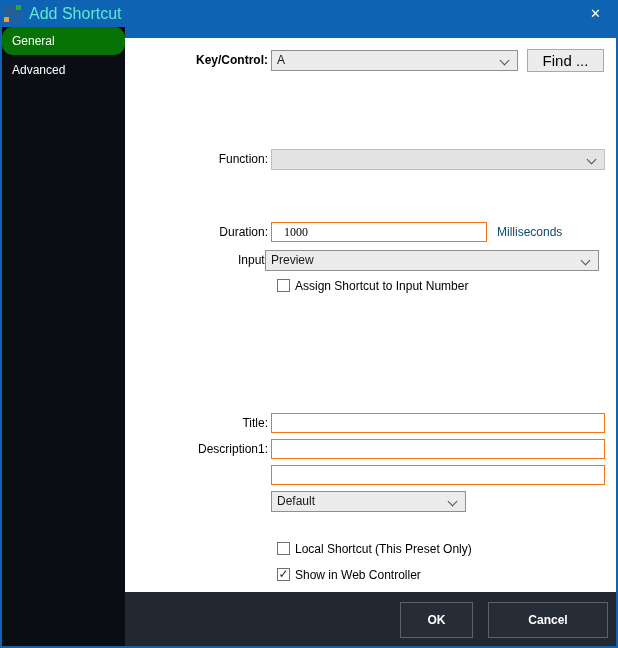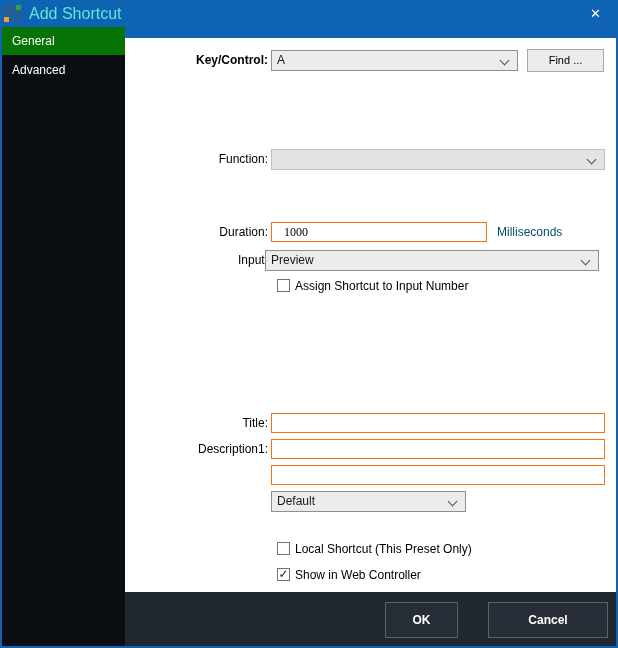--- a/index.html
+++ b/index.html
@@ -14,38 +14,38 @@
     display:grid; grid-template-columns:repeat(3,5px); grid-template-rows:repeat(3,5px); gap:1px; }
   .app-icon span { width:5px; height:5px; background:#2b5d91; }
   .app-icon span.g { background:#35a13c; }
   .app-icon span.o { background:#efa02f; }
   .title-text { position:absolute; left:29px; top:0; line-height:27px; color:#5eead4; font-size:16px; }
   .close-btn { position:absolute; right:0; top:0; width:45px; height:27px; color:#fff;
     font-size:13px; text-align:center; line-height:27px; cursor:default; }
   
   .sidebar { position:absolute; left:2px; top:27px; width:123px; height:619px; background:#0a0e13; }
   .side-item { height:28px; line-height:28px; padding-left:10px; color:#fff; font-size:12px; margin-bottom:1px; }
-  .side-item.active { background:#077307; }
+  .side-item.active { background:#077307;border-radius:11px; }
   
   .content { position:absolute; left:125px; top:27px; width:491px; height:565px; background:#ffffff;margin-top:11px; }
   .row-label { position:absolute; width:143px; text-align:right; font-size:12px; color:#000; }
   .bold { font-weight:bold; }
   .combo { position:absolute; background:#ececec; border:1px solid #8f8f8f; font-size:12px;
     color:#1a1a1a; padding:0 22px 0 5px; line-height:19px; height:21px; }
   .combo.disabled { background:#e3e3e3; border-color:#bfbfbf; }
   .chev { position:absolute; right:9px; top:6px; width:7px; height:7px;
     border-right:1px solid #505050; border-bottom:1px solid #505050; transform:rotate(45deg); }
   .tbox { position:absolute; height:20px; border:1px solid #f97316; background:#fff;
     font-family:Liberation Serif, serif; font-size:12px; color:#000; padding:0 12px; outline:none; }
   .suffix { position:absolute; font-size:12px; color:#0c4a6e; }
   .cbx-row { position:absolute; height:14px; }
   .cbx { position:absolute; left:0; top:0; width:13px; height:13px; background:#fff;
     border:1px solid #707070; font-size:12px; line-height:11px; text-align:center; color:#1c1c1c; }
   .cbx-label { position:absolute; left:18px; top:0; font-size:12px; line-height:14px; color:#000; white-space:nowrap; }
-  .btn-find { position:absolute; background:#ececec; border:1px solid #a9a9a9; font-size:11px;
+  .btn-find { position:absolute; background:#ececec; border:1px solid #a9a9a9; font-size:15px;
     color:#000; text-align:center; line-height:21px; }
   
   .footer { position:absolute; left:125px; top:592px; width:491px; height:54px; background:#212830; }
   .dlg-btn { position:absolute; top:10px; height:36px; background:#262d36; border:1px solid #5a626c;
     color:#fff; font-size:12px; font-weight:bold; text-align:center; line-height:34px; }
 </style>
 </head>
 <body>
 
 <div class="window">
@@ -122,17 +122,17 @@
     </div>
 
     <div class="cbx-row" style="left:152px; top:530px; width:300px;">
       <span class="cbx">✓</span>
       <span class="cbx-label">Show in Web Controller</span>
     </div>
 
   </div>
 
   <div class="footer">
-    <div class="dlg-btn" style="left:260px; width:73px;">OK</div>
+    <div class="dlg-btn" style="left:275px; width:73px;">OK</div>
     <div class="dlg-btn" style="left:363px; width:120px;">Cancel</div>
   </div>
 
 </div>
 
 </body></html>

